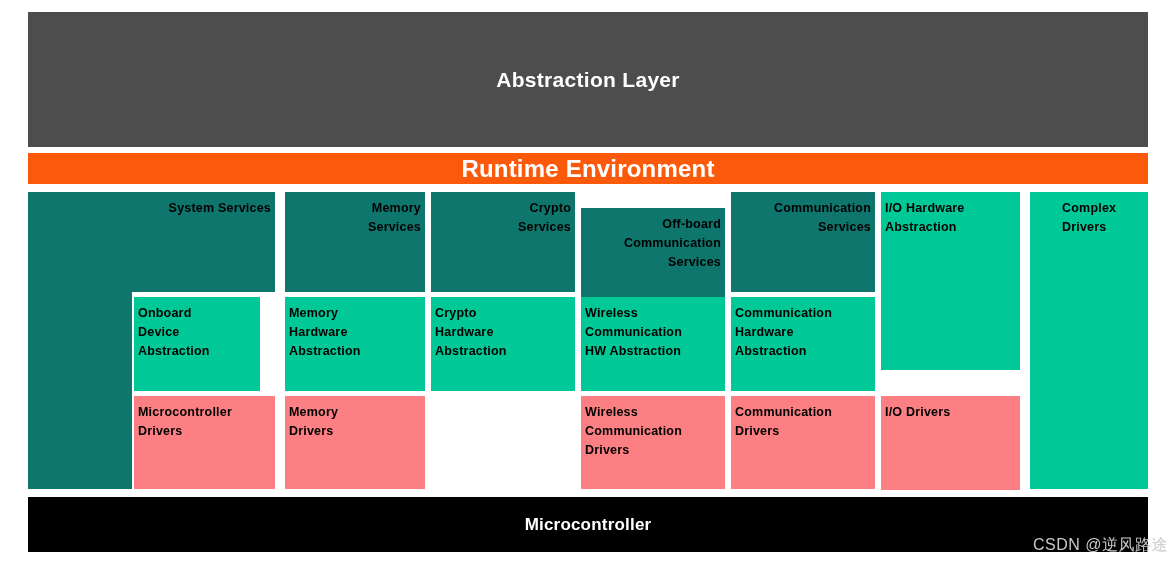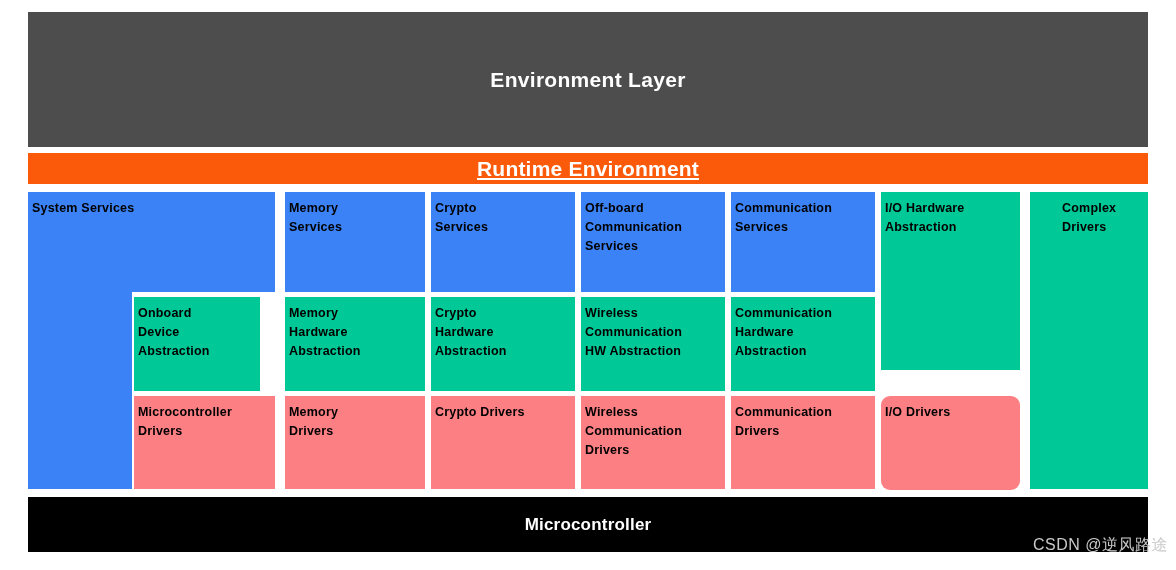--- a/index.html
+++ b/index.html
@@ -50,24 +50,23 @@
   
   .rte-layer {
     left: 28px;
     top: 153px;
     width: 1120px;
     height: 31px;
     background: #fa5a0a;
   }
   .rte-layer .label {
     color: #ffffff;
-    font-size: 21px;
+    font-size: 24px;
     font-weight: bold;
     letter-spacing: 0.2px;
-    text-decoration: underline;
   }
 
   
   .bsw {
     position: absolute;
     left: 28px;
     top: 192px;
     width: 1120px;
     height: 297px;
   }
@@ -84,21 +83,21 @@
     color: #000000;
     font-size: 12.5px;
     font-weight: bold;
     line-height: 19px;
     letter-spacing: 0.2px;
     width: 100%;
     padding: 0 4px;
     box-sizing: border-box;
   }
 
-  .c-purple { background: #3b82f6; }
+  .c-purple { background: #0f766e; text-align: right; }
   .c-green  { background: #00c896; }
   .c-pink   { background: #fc7f83; }
 
   
   .mcu-layer {
     left: 28px;
     top: 497px;
     width: 1120px;
     height: 55px;
     background: #000000;
@@ -122,21 +121,21 @@
     white-space: nowrap;
     pointer-events: none;
   }
 </style>
 </head>
 <body>
 
 <div id="diagram">
 
   <div class="layer-box app-layer">
-    <span class="label">Environment Layer</span>
+    <span class="label">Abstraction Layer</span>
   </div>
 
   <div class="layer-box rte-layer">
     <span class="label">Runtime Environment</span>
   </div>
 
   <div class="bsw">
 
     <div class="cell c-purple" style="left:0px; top:0px; width:247px; height:100px;">
       <span class="label">System Services</span>
@@ -144,21 +143,21 @@
     <div class="cell c-purple" style="left:0px; top:100px; width:104px; height:197px; padding-top:0;"></div>
 
     <div class="cell c-purple" style="left:257px; top:0px; width:140px; height:100px;">
       <span class="label">Memory<br>Services</span>
     </div>
 
     <div class="cell c-purple" style="left:403px; top:0px; width:144px; height:100px;">
       <span class="label">Crypto<br>Services</span>
     </div>
 
-    <div class="cell c-purple" style="left:553px; top:0px; width:144px; height:100px;">
+    <div class="cell c-purple" style="left:553px; top:16px; width:144px; height:100px;">
       <span class="label">Off-board<br>Communication<br>Services</span>
     </div>
 
     <div class="cell c-purple" style="left:703px; top:0px; width:144px; height:100px;">
       <span class="label">Communication<br>Services</span>
     </div>
 
     <div class="cell c-green" style="left:853px; top:0px; width:139px; height:178px;">
       <span class="label">I/O Hardware<br>Abstraction</span>
     </div>
@@ -182,30 +181,27 @@
     <div class="cell c-green" style="left:703px; top:105px; width:144px; height:94px;">
       <span class="label">Communication<br>Hardware<br>Abstraction</span>
     </div>
 
     <div class="cell c-pink" style="left:106px; top:204px; width:141px; height:93px;">
       <span class="label">Microcontroller<br>Drivers</span>
     </div>
     <div class="cell c-pink" style="left:257px; top:204px; width:140px; height:93px;">
       <span class="label">Memory<br>Drivers</span>
     </div>
-    <div class="cell c-pink" style="left:403px; top:204px; width:144px; height:93px;">
-      <span class="label">Crypto Drivers</span>
-    </div>
     <div class="cell c-pink" style="left:553px; top:204px; width:144px; height:93px;">
       <span class="label">Wireless<br>Communication<br>Drivers</span>
     </div>
     <div class="cell c-pink" style="left:703px; top:204px; width:144px; height:93px;">
       <span class="label">Communication<br>Drivers</span>
     </div>
-    <div class="cell c-pink" style="left:853px; top:204px; width:139px; height:94px;border-radius:9px;">
+    <div class="cell c-pink" style="left:853px; top:204px; width:139px; height:94px;">
       <span class="label">I/O Drivers</span>
     </div>
 
   </div>
 
   <div class="layer-box mcu-layer">
     <span class="label">Microcontroller</span>
   </div>
 
   <div class="watermark">CSDN @逆风路途</div>

